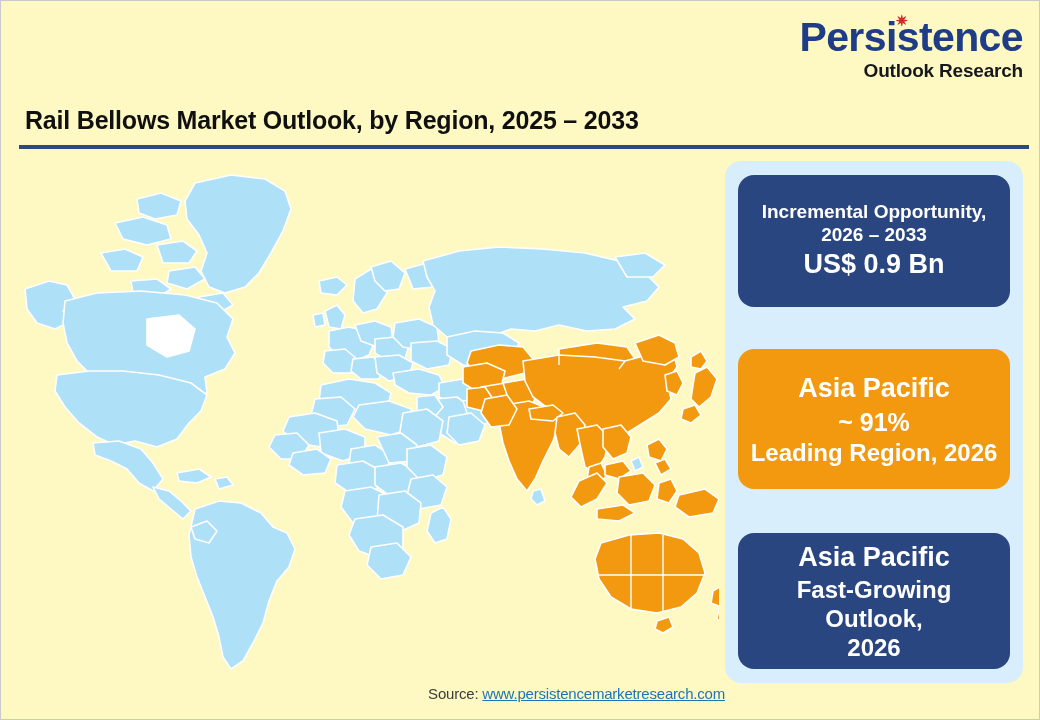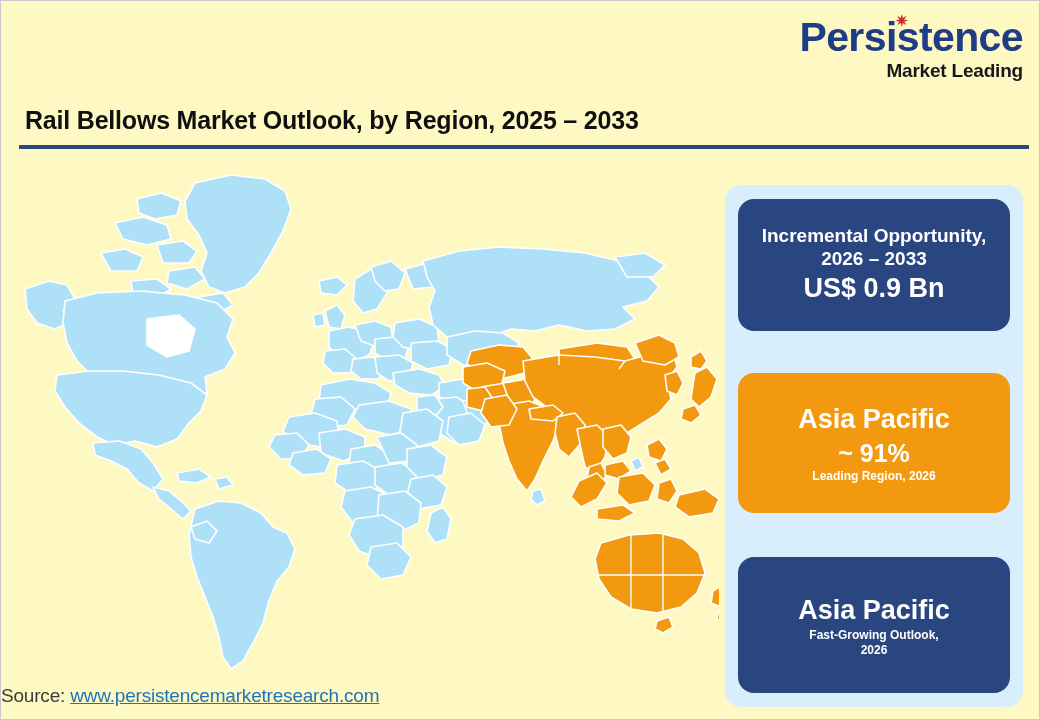--- a/index.html
+++ b/index.html
@@ -91,21 +91,20 @@
 
   
   #panel {
     position: absolute;
     left: 724px;
     top: 160px;
     width: 298px;
     height: 522px;
     background: #D8EEFC;
     border-radius: 16px;
-    margin-top: 24px;
   }
 
   .card {
     position: absolute;
     left: 13px;
     width: 272px;
     border-radius: 16px;
     color: #ffffff;
     text-align: center;
     display: flex;
@@ -130,52 +129,52 @@
     font-size: 25px;
     font-weight: bold;
     line-height: 1.3;
   }
   .line-big-lg {
     font-size: 27px;
     font-weight: bold;
     line-height: 1.3;
   }
   .line-sub {
-    font-size: 12px;
+    font-size: 24px;
     font-weight: bold;
     line-height: 1.22;
   }
 
   
   #source {
     position: absolute;
     left: 0;
     top: 684px;
     width: 724px;
-    text-align: left;
-    font-size: 19px;
+    text-align: right;
+    font-size: 15px;
     color: #3b3b3b;
     letter-spacing: -0.2px;
   }
   #source-link {
     color: #1F74B8;
     text-decoration: underline;
   }
 </style>
 </head>
 <body>
 
 <div id="infographic">
 
   <div id="logo">
     <span id="logo-word">
       <span>Persistence</span>
       <span id="logo-star">✷</span>
     </span>
-    <span id="logo-sub">Market Leading</span>
+    <span id="logo-sub">Outlook Research</span>
   </div>
 
   <div id="title">Rail Bellows Market Outlook, by Region, 2025 – 2033</div>
   <div id="title-rule"></div>
 
   <div id="map-wrap">
     <svg viewBox="0 0 700 510" xmlns="http://www.w3.org/2000/svg">
       <g stroke="#ffffff" stroke-width="1.6" stroke-linejoin="round">
 
         <g fill="#AEE0F8">

